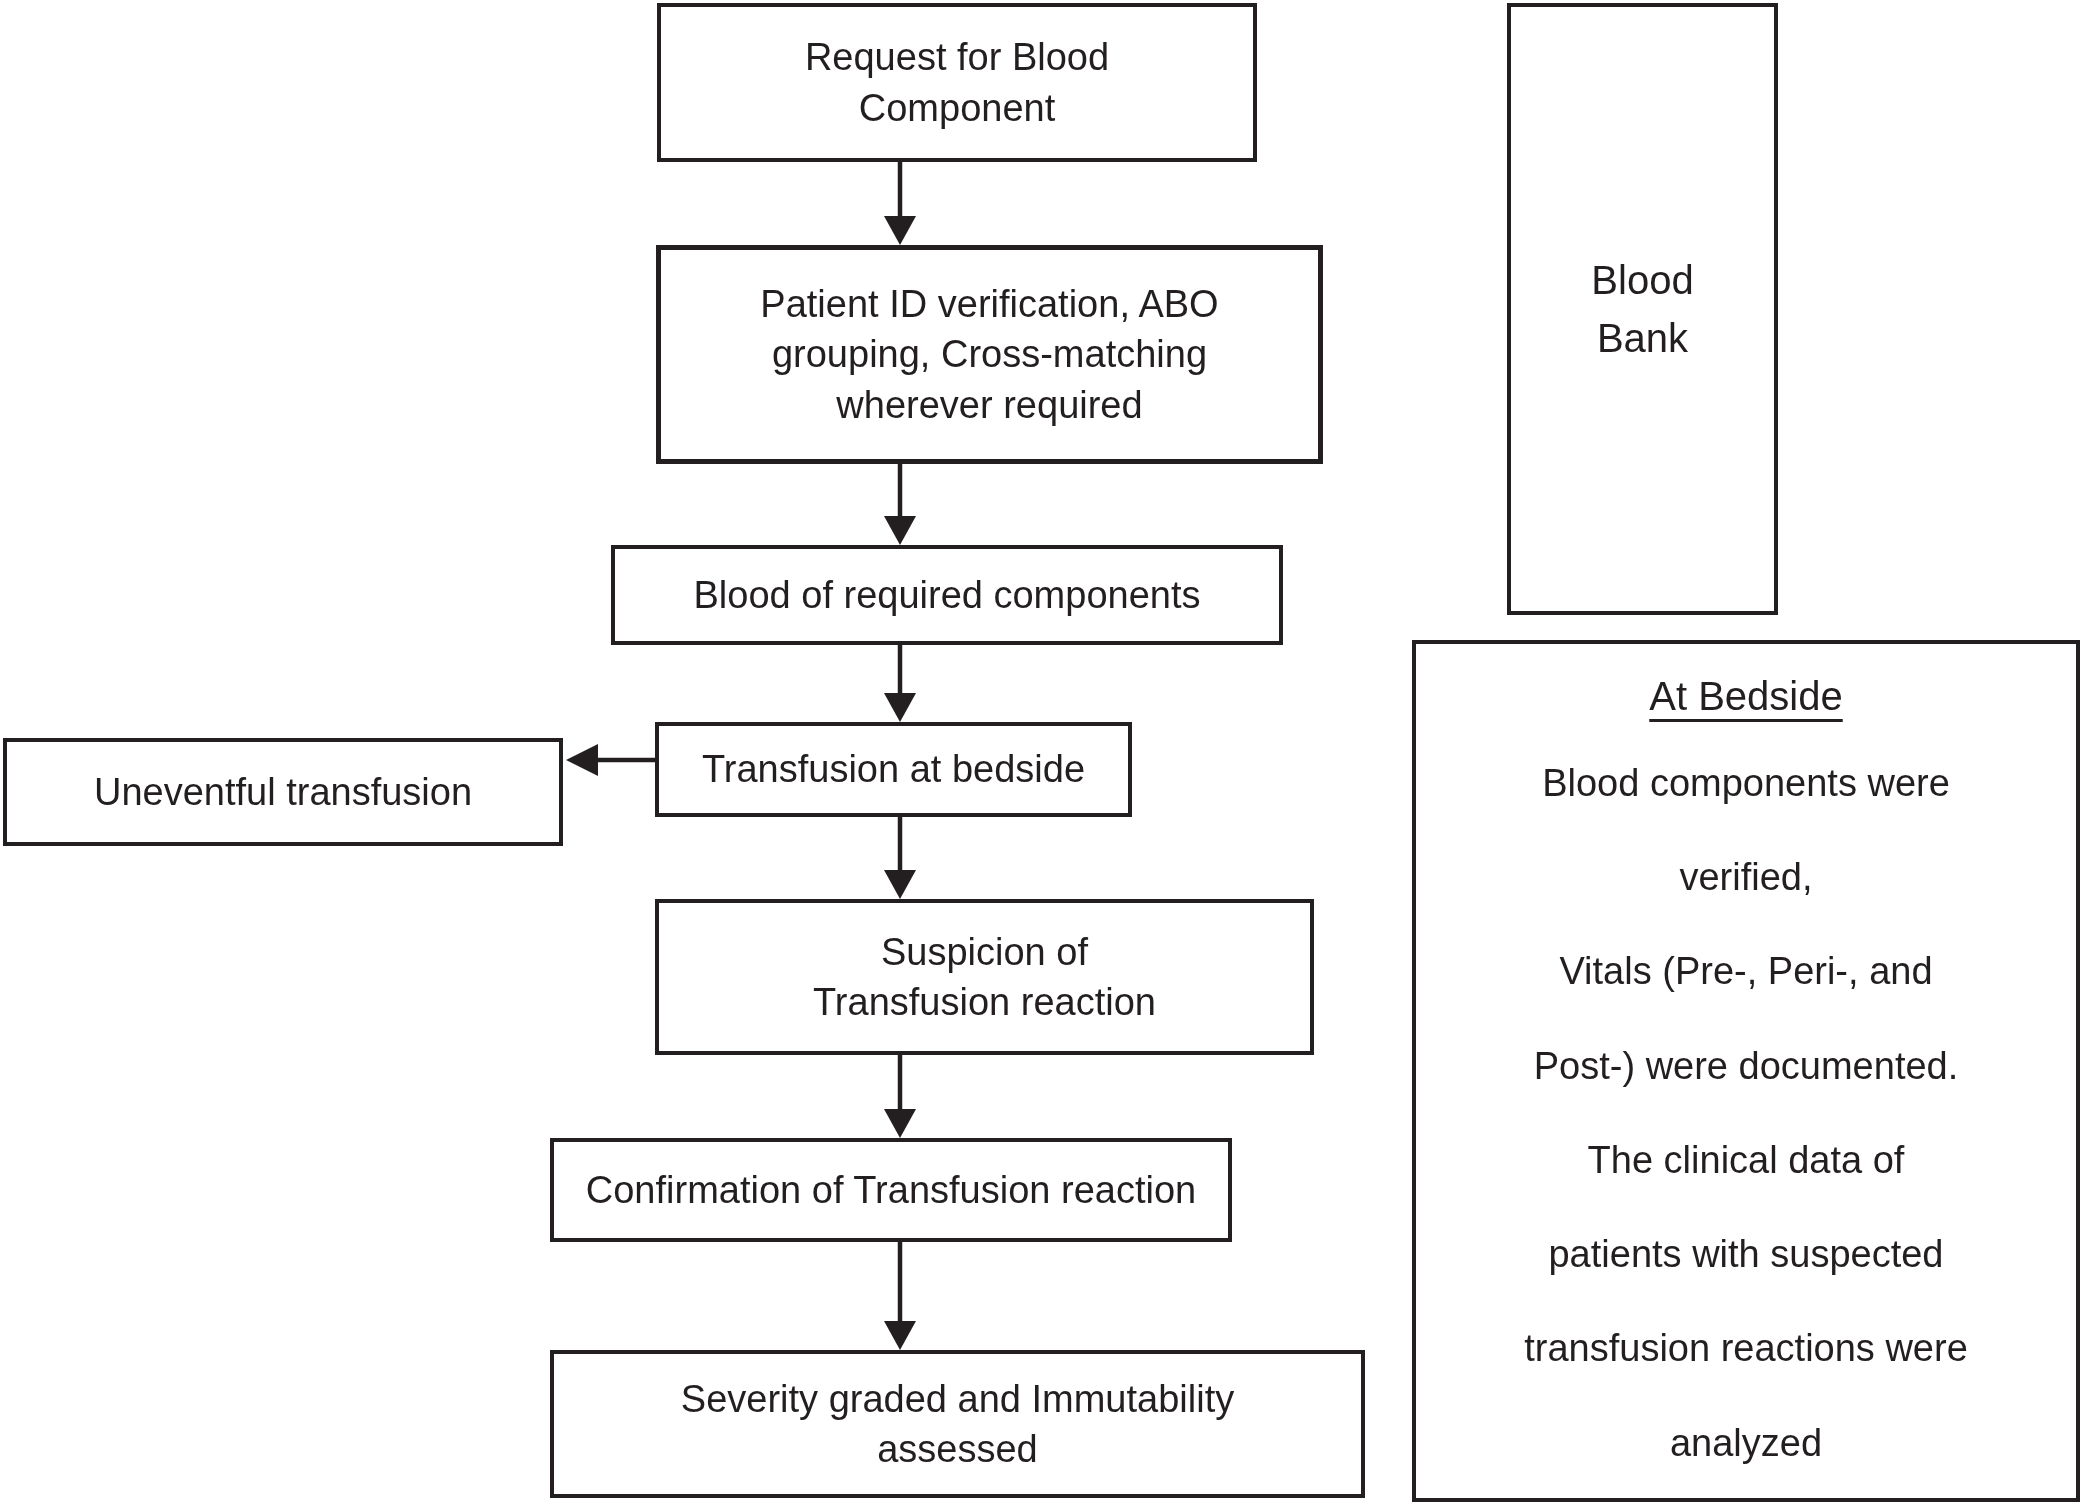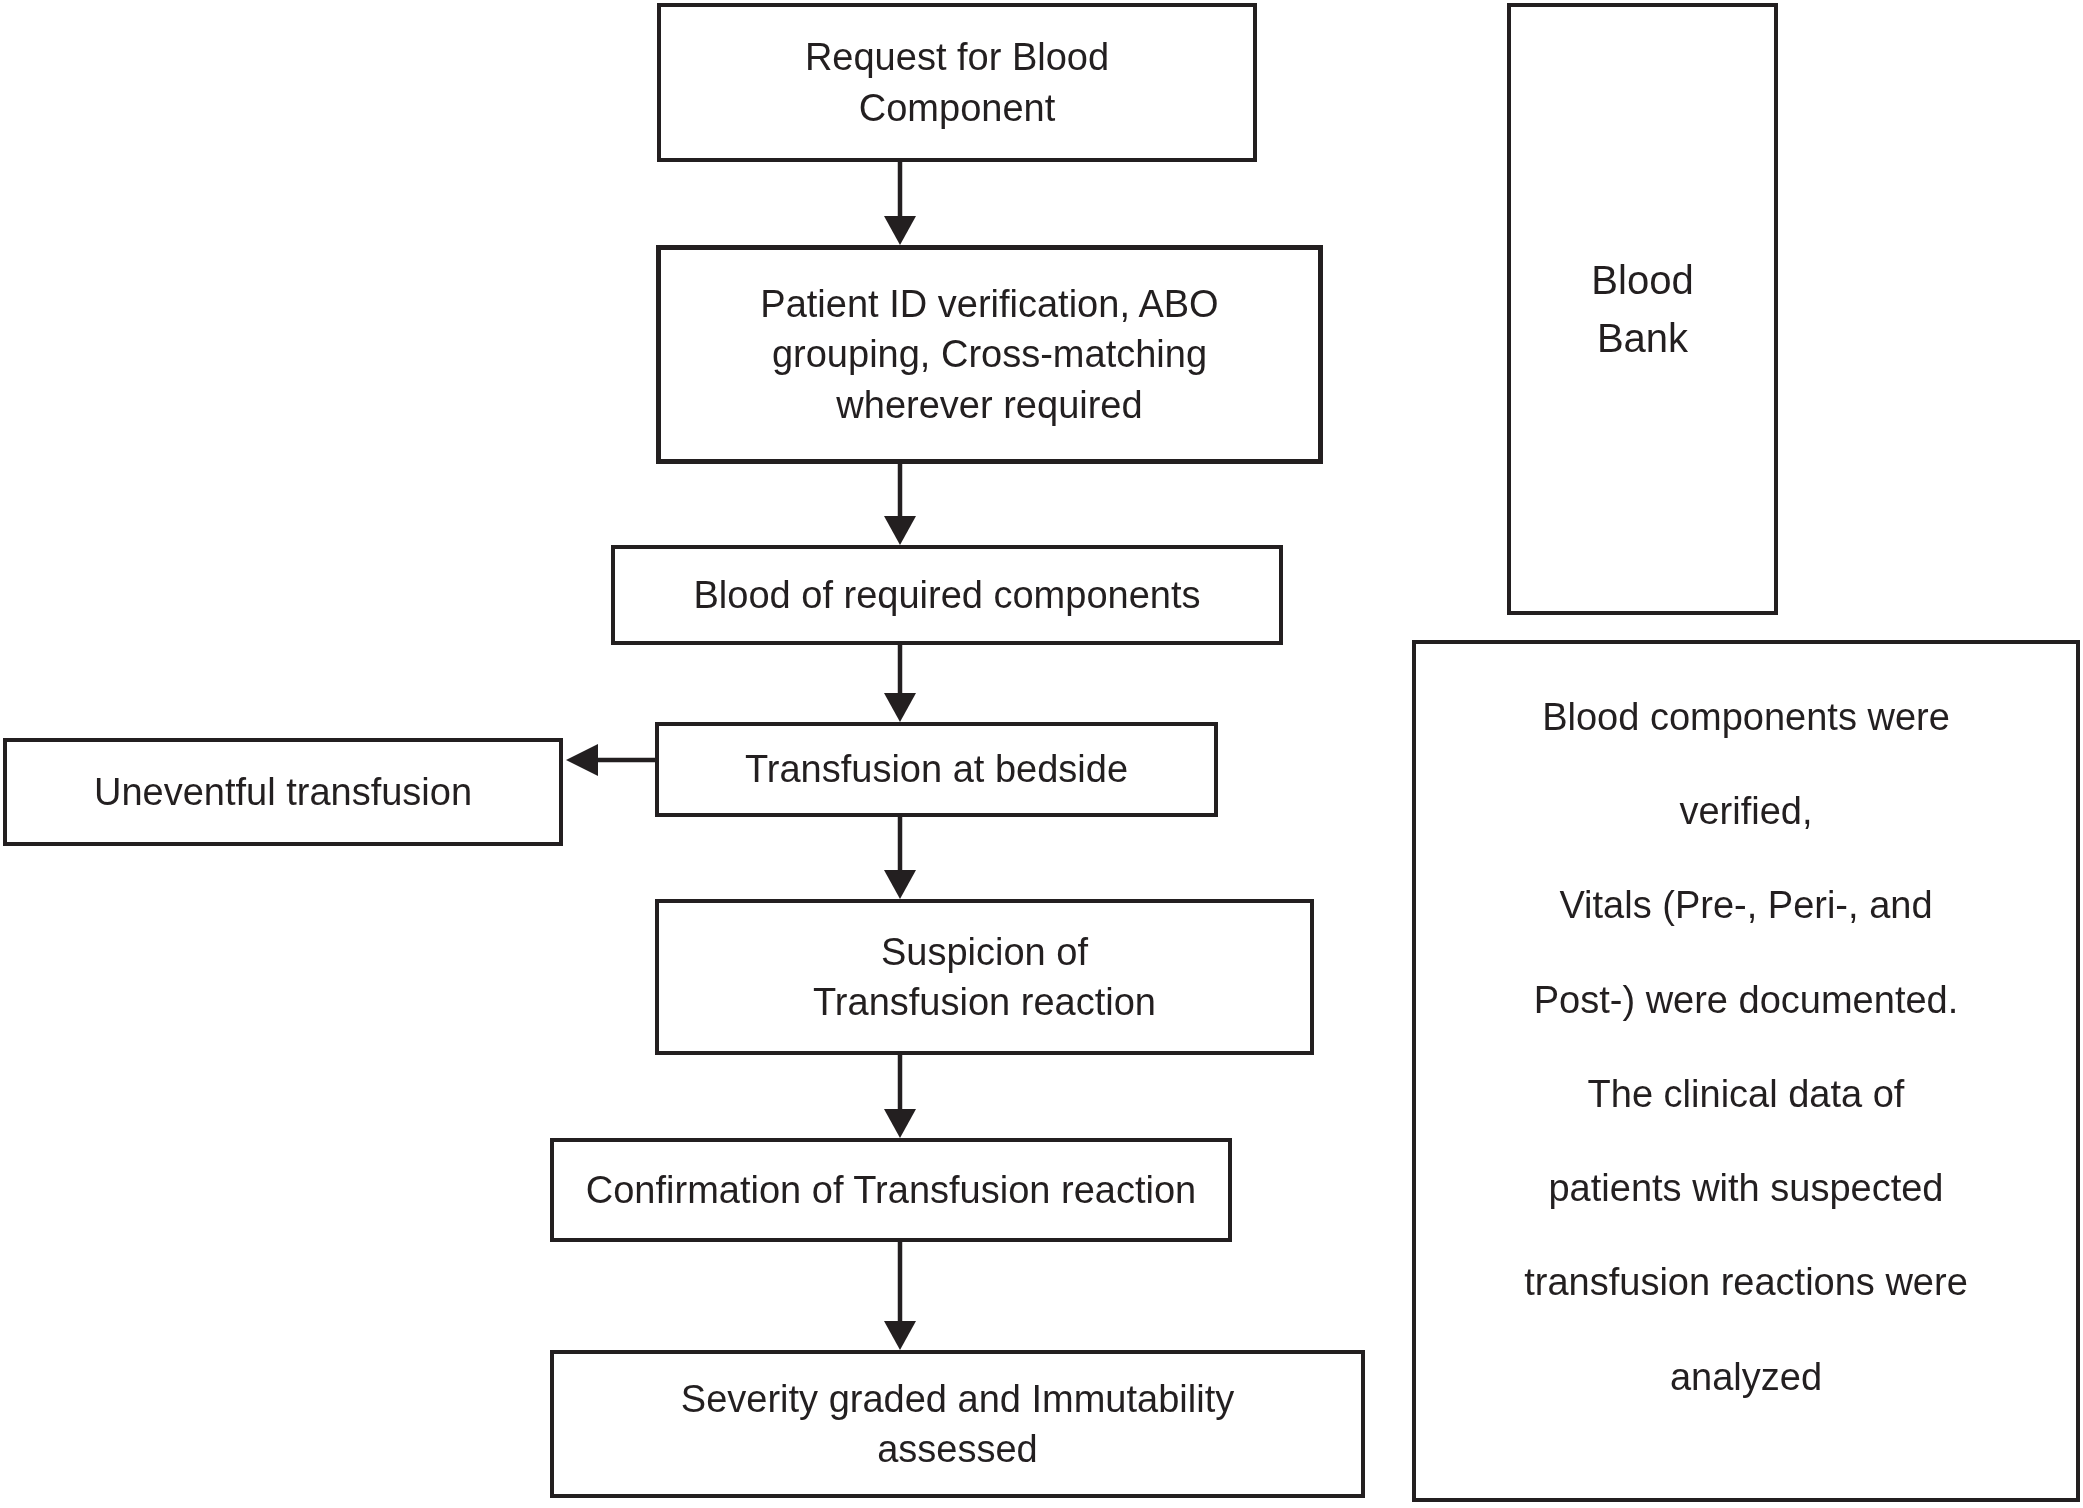--- a/index.html
+++ b/index.html
@@ -34,21 +34,21 @@
     justify-content: center;
     text-align: center;
     white-space: pre-line;
     font-size: 38px;
     line-height: 1.32;
     padding: 4px 12px;
   }
   .node-request      { left: 657px;  top: 3px;    width: 600px; height: 159px; }
   .node-patient-id   { left: 656px;  top: 245px;  width: 667px; height: 219px; border-width: 5px; }
   .node-issue        { left: 611px;  top: 545px;  width: 672px; height: 100px; }
-  .node-transfusion  { left: 655px;  top: 722px;  width: 563px; height: 95px;  }
+  .node-transfusion  { left: 655px;  top: 722px;  width: 477px; height: 95px;  }
   .node-uneventful   { left: 3px;    top: 722px;  width: 560px; height: 108px; margin-top: 16px; }
   .node-suspicion    { left: 655px;  top: 899px;  width: 659px; height: 156px; }
   .node-confirmation { left: 550px;  top: 1138px; width: 682px; height: 104px; }
   .node-severity     { left: 550px;  top: 1350px; width: 815px; height: 148px; }
   .node-blood-bank   { left: 1507px; top: 3px;    width: 271px; height: 612px; font-size: 40px; line-height: 1.45; }
   .bedside-panel {
     position: absolute;
     left: 1412px;
     top: 640px;
     width: 668px;
@@ -127,20 +127,21 @@
 
   <div class="node node-confirmation">Confirmation of Transfusion reaction</div>
 
   <div class="node node-blood-bank">Blood
 Bank</div>
 
   <div class="node node-severity">Severity graded and Immutability
 assessed</div>
 
   <div class="bedside-panel">
+    <div class="bedside-heading">At Bedside</div>
     <div class="bedside-body">Blood components were
 verified,
 Vitals (Pre-, Peri-, and
 Post-) were documented.
 The clinical data of
 patients with suspected
 transfusion reactions were
 analyzed</div>
   </div>
 

